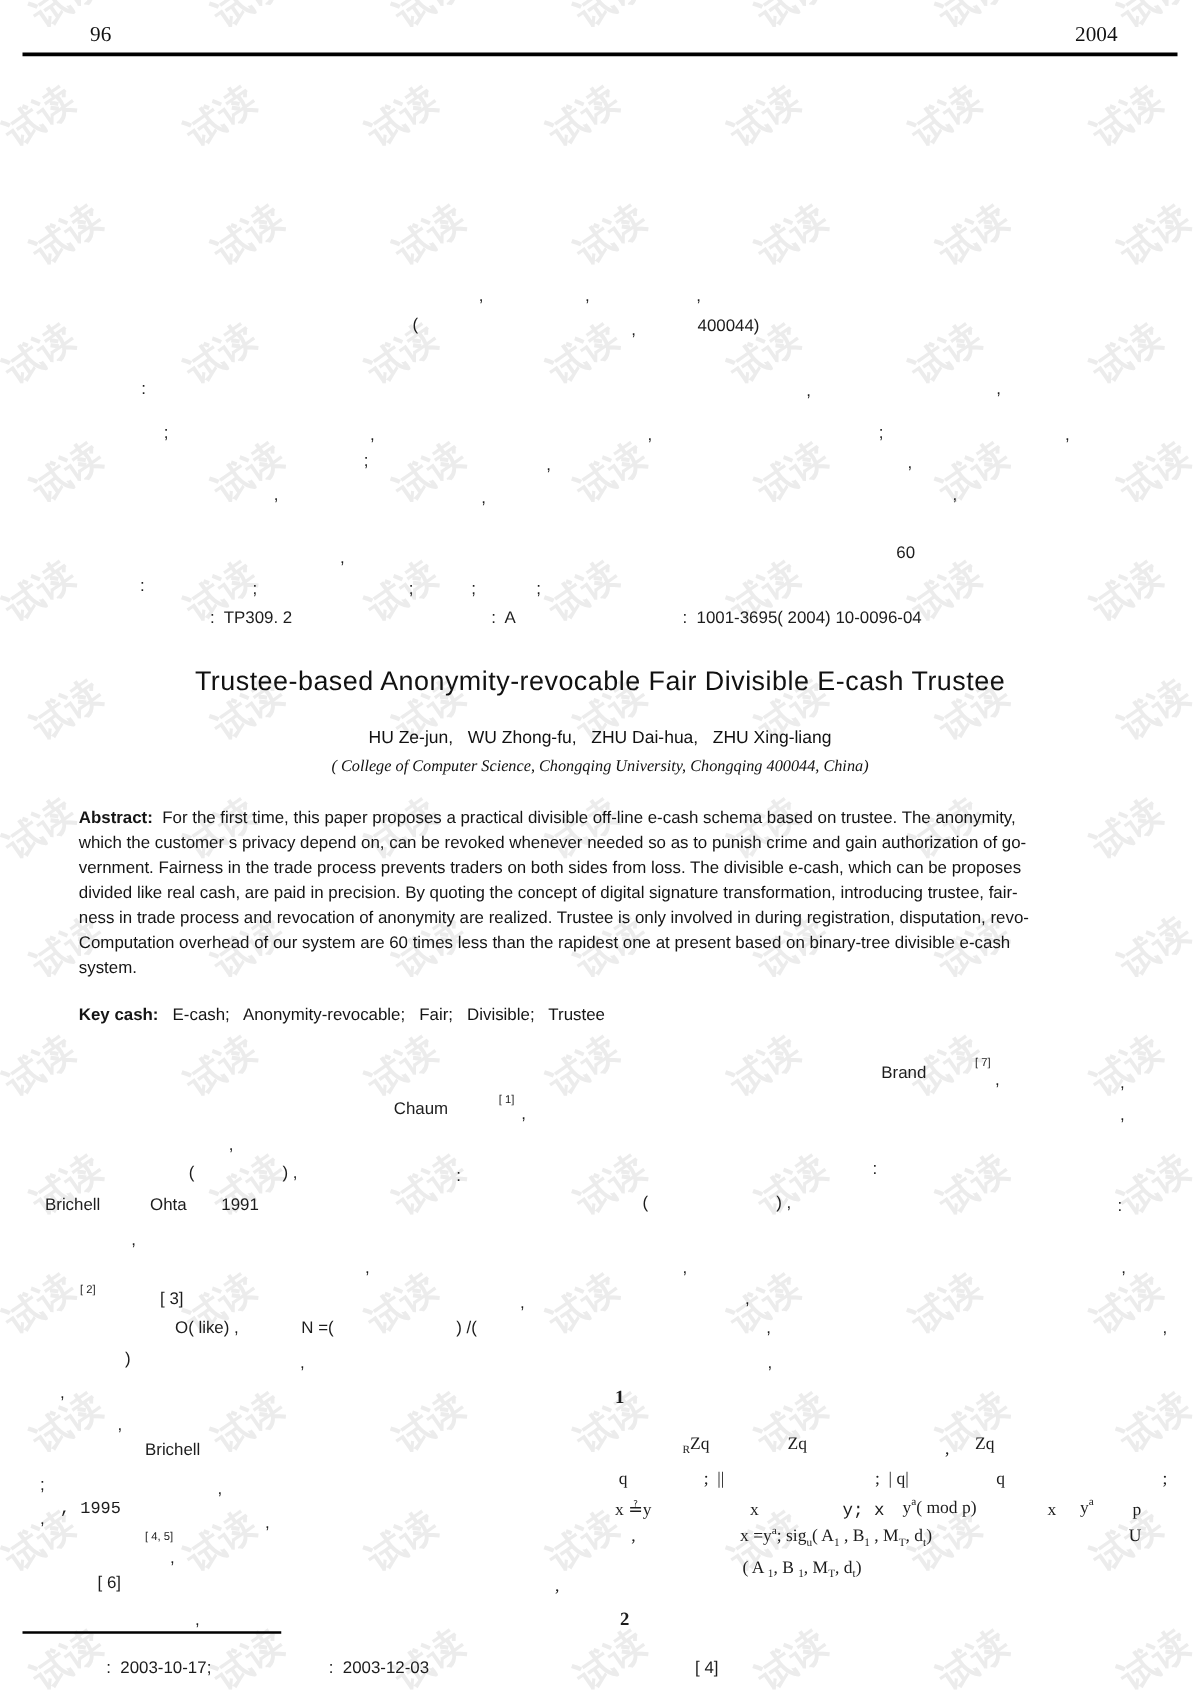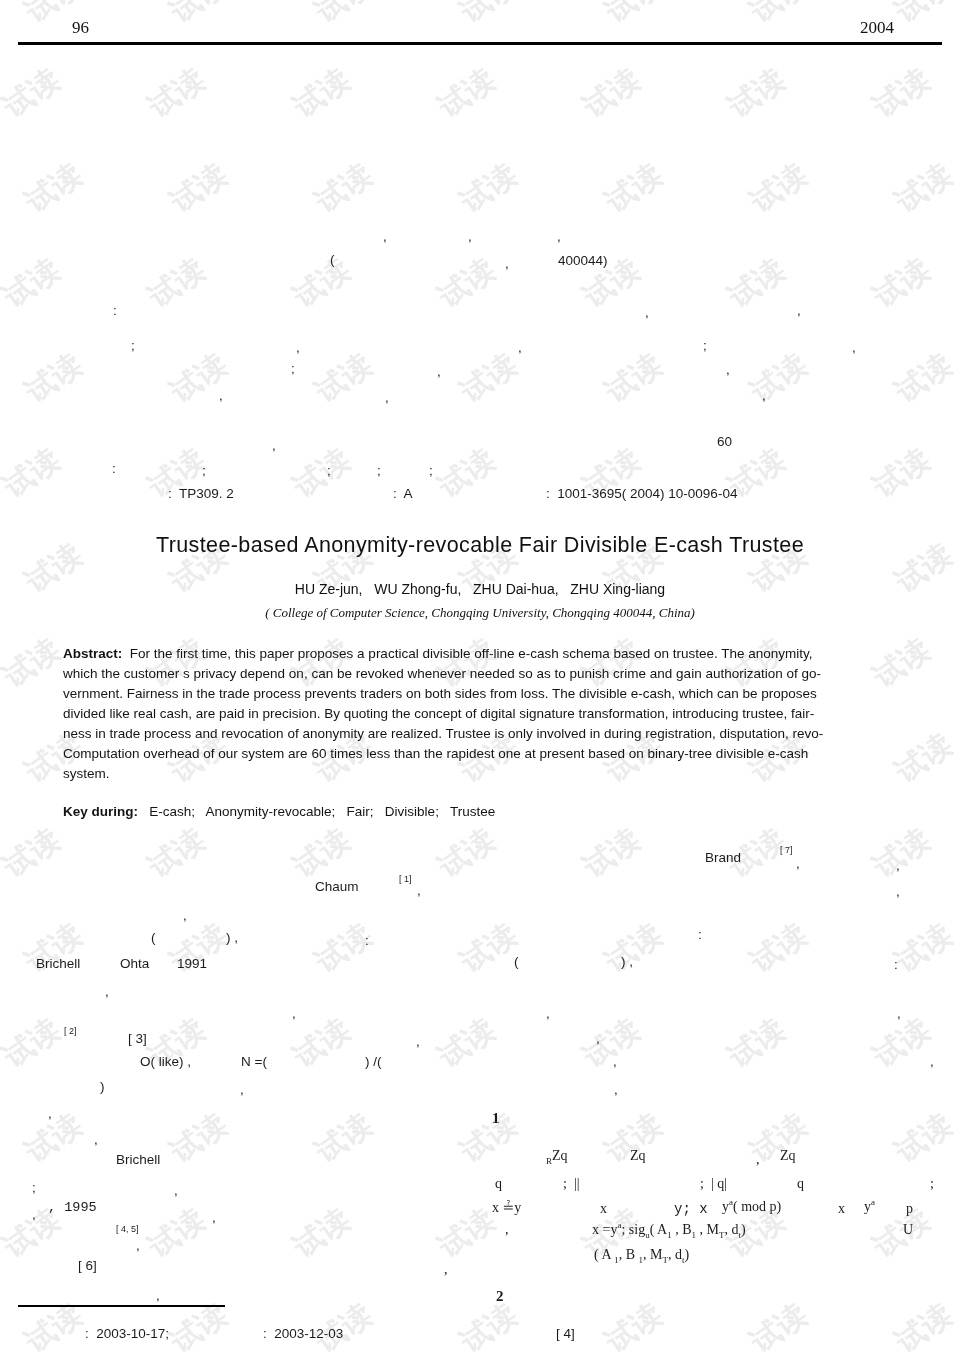--- a/index.html
+++ b/index.html
@@ -161,21 +161,21 @@
     <div class="abs" id="abstract-lines">
         <div class="abs-line"><b>Abstract:  </b>For the first time, this paper proposes a practical divisible off-line e-cash schema based on trustee. The anonymity,</div>
         <div class="abs-line">which the customer s privacy depend on, can be revoked whenever needed so as to punish crime and gain authorization of go-</div>
         <div class="abs-line">vernment. Fairness in the trade process prevents traders on both sides from loss. The divisible e-cash, which can be proposes</div>
         <div class="abs-line">divided like real cash, are paid in precision. By quoting the concept of digital signature transformation, introducing trustee, fair-</div>
         <div class="abs-line">ness in trade process and revocation of anonymity are realized. Trustee is only involved in during registration, disputation, revo-</div>
         <div class="abs-line">Computation overhead of our system are 60 times less than the rapidest one at present based on binary-tree divisible e-cash</div>
         <div class="abs-line">system.</div>
       </div>
 
-    <div class="kw"><b>Key during:</b><span>   </span><span>E-cash;   Anonymity-revocable;   Fair;   Divisible;   Trustee</span></div>
+    <div class="kw"><b>Key cash:</b><span>   </span><span>E-cash;   Anonymity-revocable;   Fair;   Divisible;   Trustee</span></div>
 
     <div id="fragments">
         <span class="fg s" style="left: 383px; top: 229px;">,</span>
         <span class="fg s" style="left: 468px; top: 229px;">,</span>
         <span class="fg s" style="left: 557px; top: 229px;">,</span>
         <span class="fg s" style="left: 330px; top: 252px;">(</span>
         <span class="fg s" style="left: 505px; top: 256px;">,</span>
         <span class="fg s" style="left: 558px; top: 253px;">400044)</span>
         <span class="fg s" style="left: 113px; top: 303px;">:</span>
         <span class="fg s" style="left: 645px; top: 305px;">,</span>

